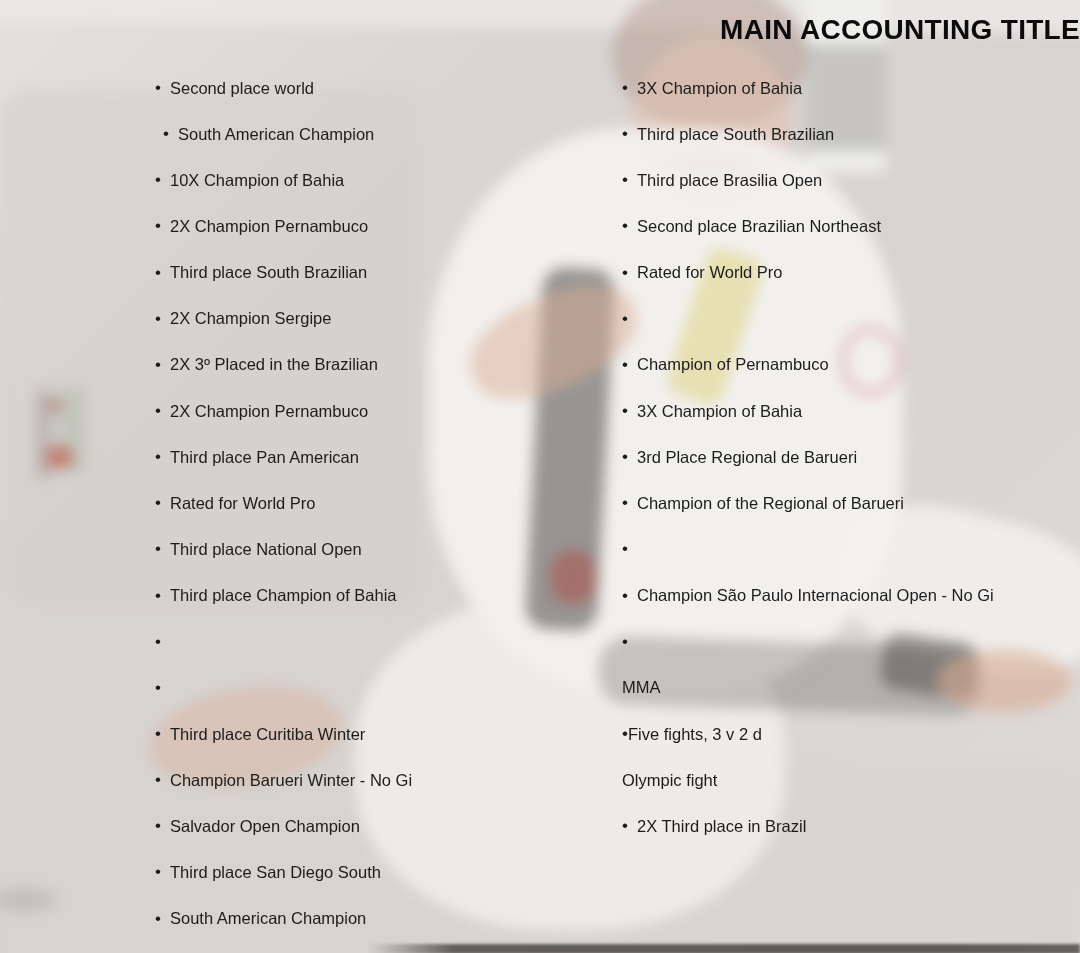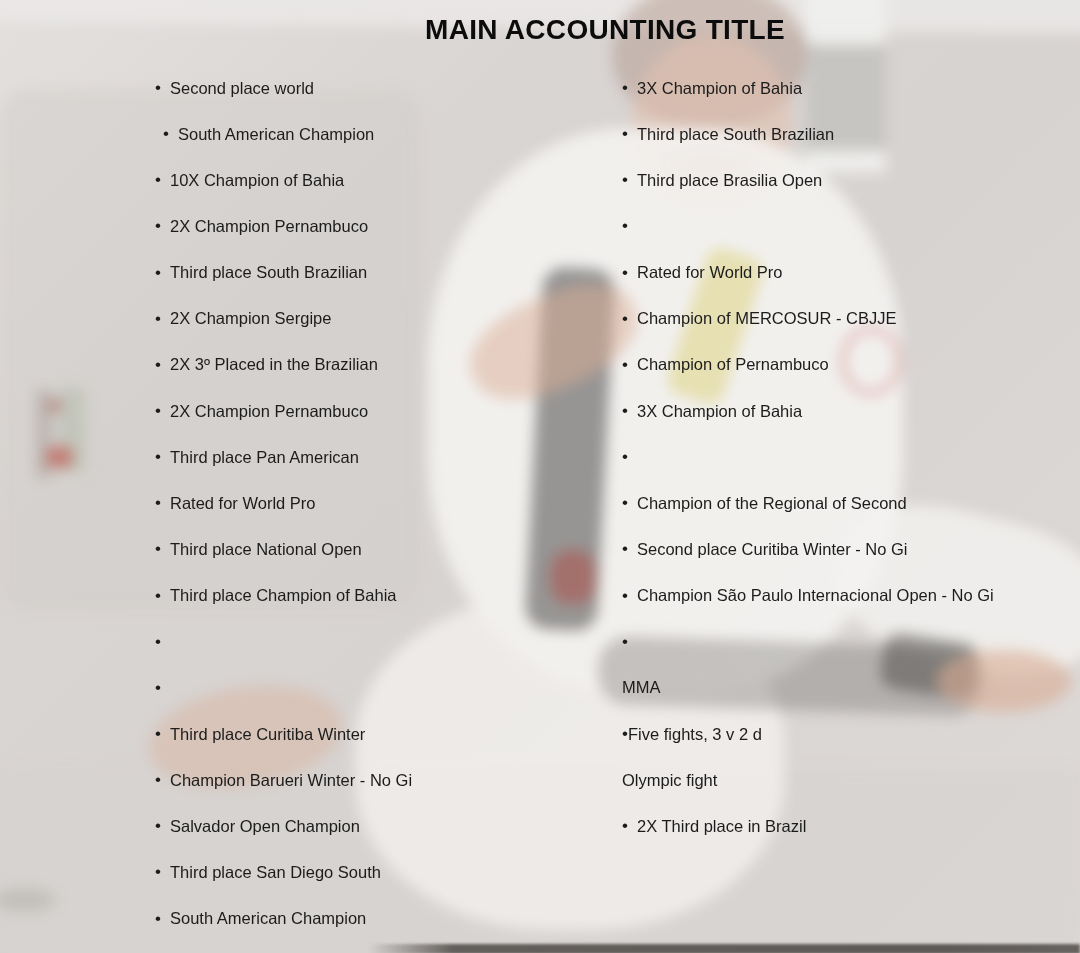--- a/index.html
+++ b/index.html
@@ -35,21 +35,21 @@
   .post-green{left:58px;top:388px;width:27px;height:84px;background:#b6bcae;opacity:.6;}
   .red-blob{left:46px;top:446px;width:27px;height:22px;background:#c24e44;opacity:.6;border-radius:40%;}
   .red-dot{left:48px;top:400px;width:14px;height:12px;background:#a84238;opacity:.5;border-radius:50%;}
   .corner-smudge{left:-8px;top:888px;width:64px;height:24px;background:#b4aeaa;opacity:.55;border-radius:50%;}
   .strip-layer{position:absolute;inset:0;filter:blur(1.5px);pointer-events:none;}
   .bottom-strip{position:absolute;left:368px;top:944px;width:712px;height:10px;
     background:linear-gradient(to right,rgba(85,81,78,0),#55514e 12%,#504c49 80%,#5a5653);opacity:.9;}
   
   .title{
     position:absolute;left:130px;right:0;top:14px;margin:0;
-    text-align:center;font-size:28px;font-weight:700;color:#0c0c0c;letter-spacing:.3px;
+    text-align:right;font-size:28px;font-weight:700;color:#0c0c0c;letter-spacing:.3px;
   }
   ul.col{position:absolute;top:65px;margin:0;padding:0;list-style:none;font-size:16.5px;color:#1c1c1c;}
   ul.col.left{left:155px;}
   ul.col.right{left:622px;}
   .item{height:46.15px;display:flex;align-items:center;white-space:nowrap;}
   .item.indent{margin-left:8px;}
   .bullet{flex:0 0 auto;width:15px;font-size:17px;}
   .bullet.tight{width:auto;}
 </style>
 </head>
@@ -171,47 +171,47 @@
     <li class="item">
       <span class="bullet">•</span>
       <span class="txt">Third place South Brazilian</span>
     </li>
     <li class="item">
       <span class="bullet">•</span>
       <span class="txt">Third place Brasilia Open</span>
     </li>
     <li class="item">
       <span class="bullet">•</span>
+      <span class="txt">Second place Brazilian Northeast</span>
     </li>
     <li class="item">
       <span class="bullet">•</span>
       <span class="txt">Rated for World Pro</span>
     </li>
     <li class="item">
       <span class="bullet">•</span>
-      <span class="txt">Champion of MERCOSUR - CBJJE</span>
     </li>
     <li class="item">
       <span class="bullet">•</span>
       <span class="txt">Champion of Pernambuco</span>
     </li>
     <li class="item">
       <span class="bullet">•</span>
       <span class="txt">3X Champion of Bahia</span>
     </li>
     <li class="item">
       <span class="bullet">•</span>
-    </li>
-    <li class="item">
-      <span class="bullet">•</span>
-      <span class="txt">Champion of the Regional of Second</span>
-    </li>
-    <li class="item">
-      <span class="bullet">•</span>
-      <span class="txt">Second place Curitiba Winter - No Gi</span>
+      <span class="txt">3rd Place Regional de Barueri</span>
+    </li>
+    <li class="item">
+      <span class="bullet">•</span>
+      <span class="txt">Champion of the Regional of Barueri</span>
+    </li>
+    <li class="item">
+      <span class="bullet">•</span>
     </li>
     <li class="item">
       <span class="bullet">•</span>
       <span class="txt">Champion São Paulo Internacional Open - No Gi</span>
     </li>
     <li class="item">
       <span class="bullet">•</span>
     </li>
     <li class="item">
       <span class="txt">MMA</span>

